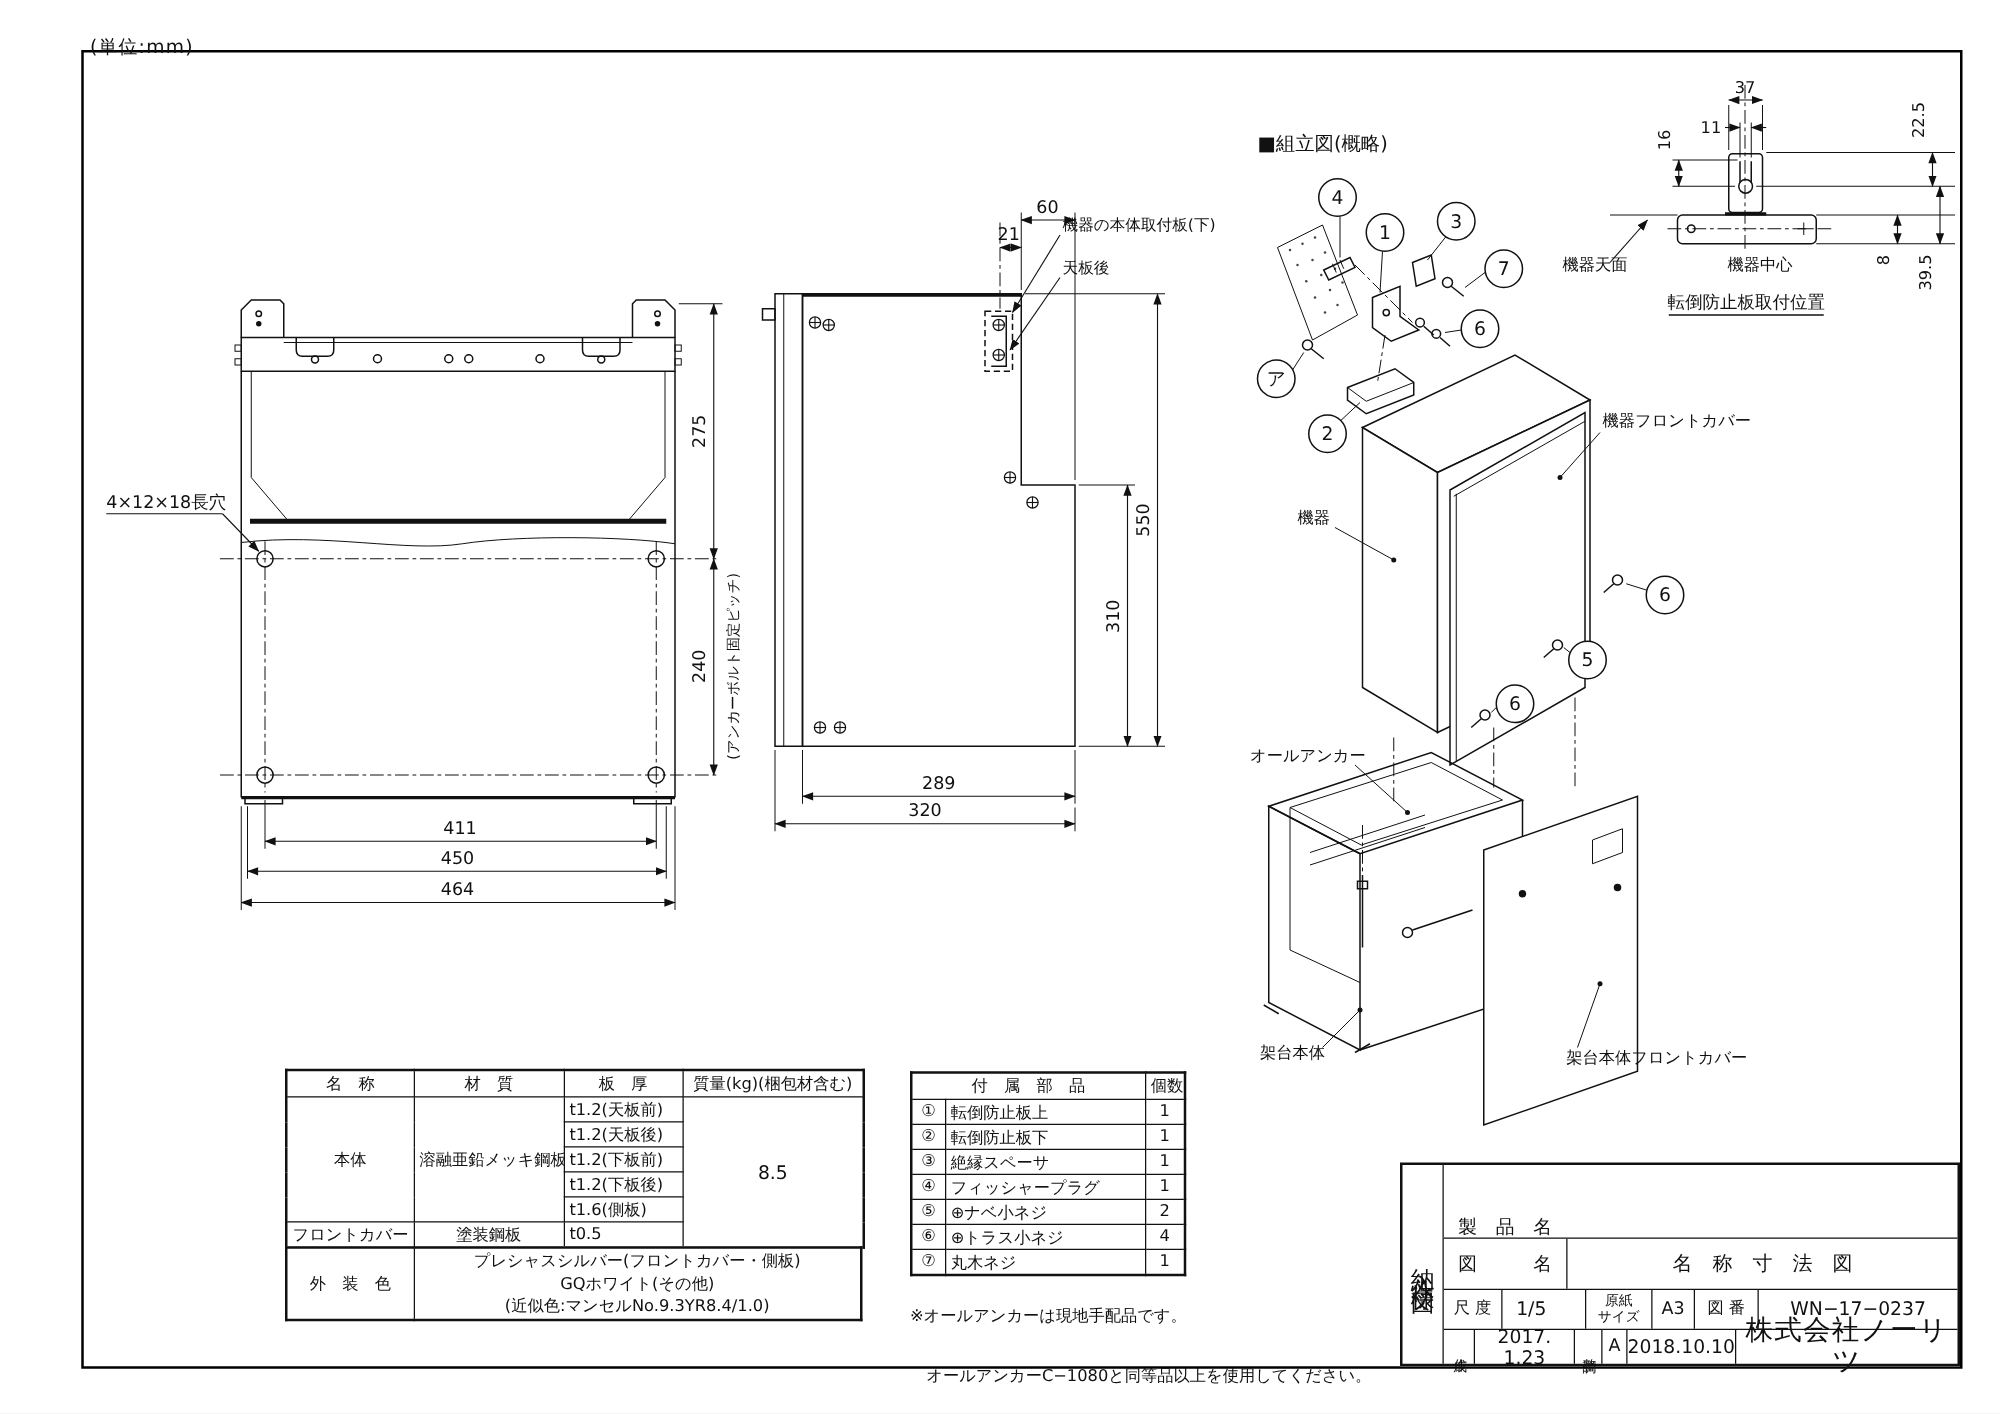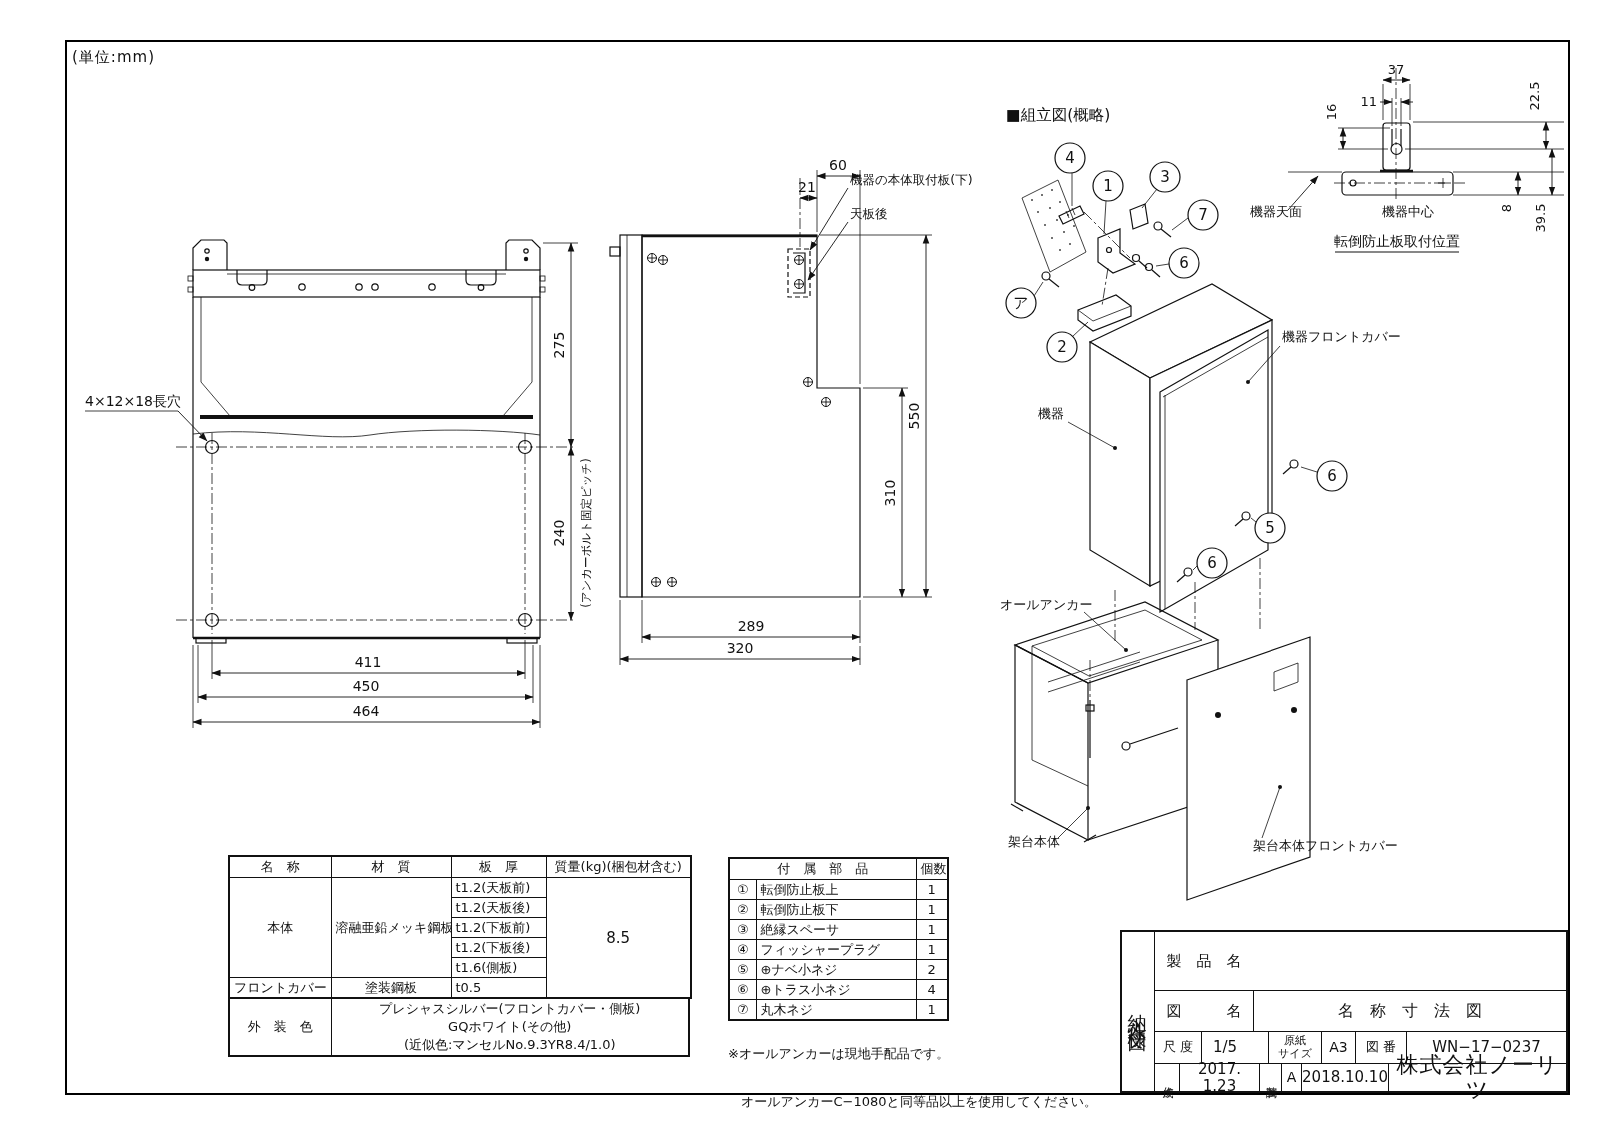--- a/index.html
+++ b/index.html
@@ -34,34 +34,34 @@
   table.dtable th { height:20px; }
   .notes { font-size:13px; line-height:16px; white-space:pre; }
 
   .tb { position:absolute; left:1120px; top:930px; width:448px; height:163px;
         border:2.5px solid #111; display:flex; background:#fff; box-sizing:border-box; }
   .tb-side { width:32px; flex:0 0 32px; border-right:1.5px solid #111; display:flex;
         align-items:center; justify-content:center; writing-mode:vertical-rl;
         text-orientation:upright; font-size:19px; letter-spacing:5px; }
   .tb-main { flex:1; display:flex; flex-direction:column; min-width:0; }
   .tb-row { display:flex; border-top:1.5px solid #111; min-height:0; }
-  .tb-row.first { border-top:none; }
+  .tb-row.first { border-top:none;flex-direction:column; }
   .tb-cell { display:flex; align-items:center; justify-content:center;
         border-left:1.5px solid #111; box-sizing:border-box; white-space:pre-line;
         text-align:center; line-height:1.1; }
   .tb-cell.nb { border-left:none; }
   .vert { writing-mode:vertical-rl; text-orientation:upright; font-size:11px; }
   .comp { font-size:22px; font-weight:normal; letter-spacing:1px; }
 </style>
 </head>
 <body>
 
 <div class="sheet">
   <div class="frame"></div>
-  <div class="abs unit" style="left:72px; top:48px;">(単位:mm)</div>
+  <div class="abs unit" style="left:72px; top:28px;">(単位:mm)</div>
 
   <svg width="0" height="0" class="abs">
     <defs>
       <marker id="ae" markerWidth="10" markerHeight="9" refX="8.5" refY="4.5" orient="auto" markerUnits="userSpaceOnUse">
         <path d="M0,1.2 L9,4.5 L0,7.8 Z" fill="#111"></path>
         </marker>
       <marker id="as" markerWidth="10" markerHeight="9" refX="0.5" refY="4.5" orient="auto" markerUnits="userSpaceOnUse">
         <path d="M9,1.2 L0,4.5 L9,7.8 Z" fill="#111"></path>
         </marker>
       <g id="phs">

